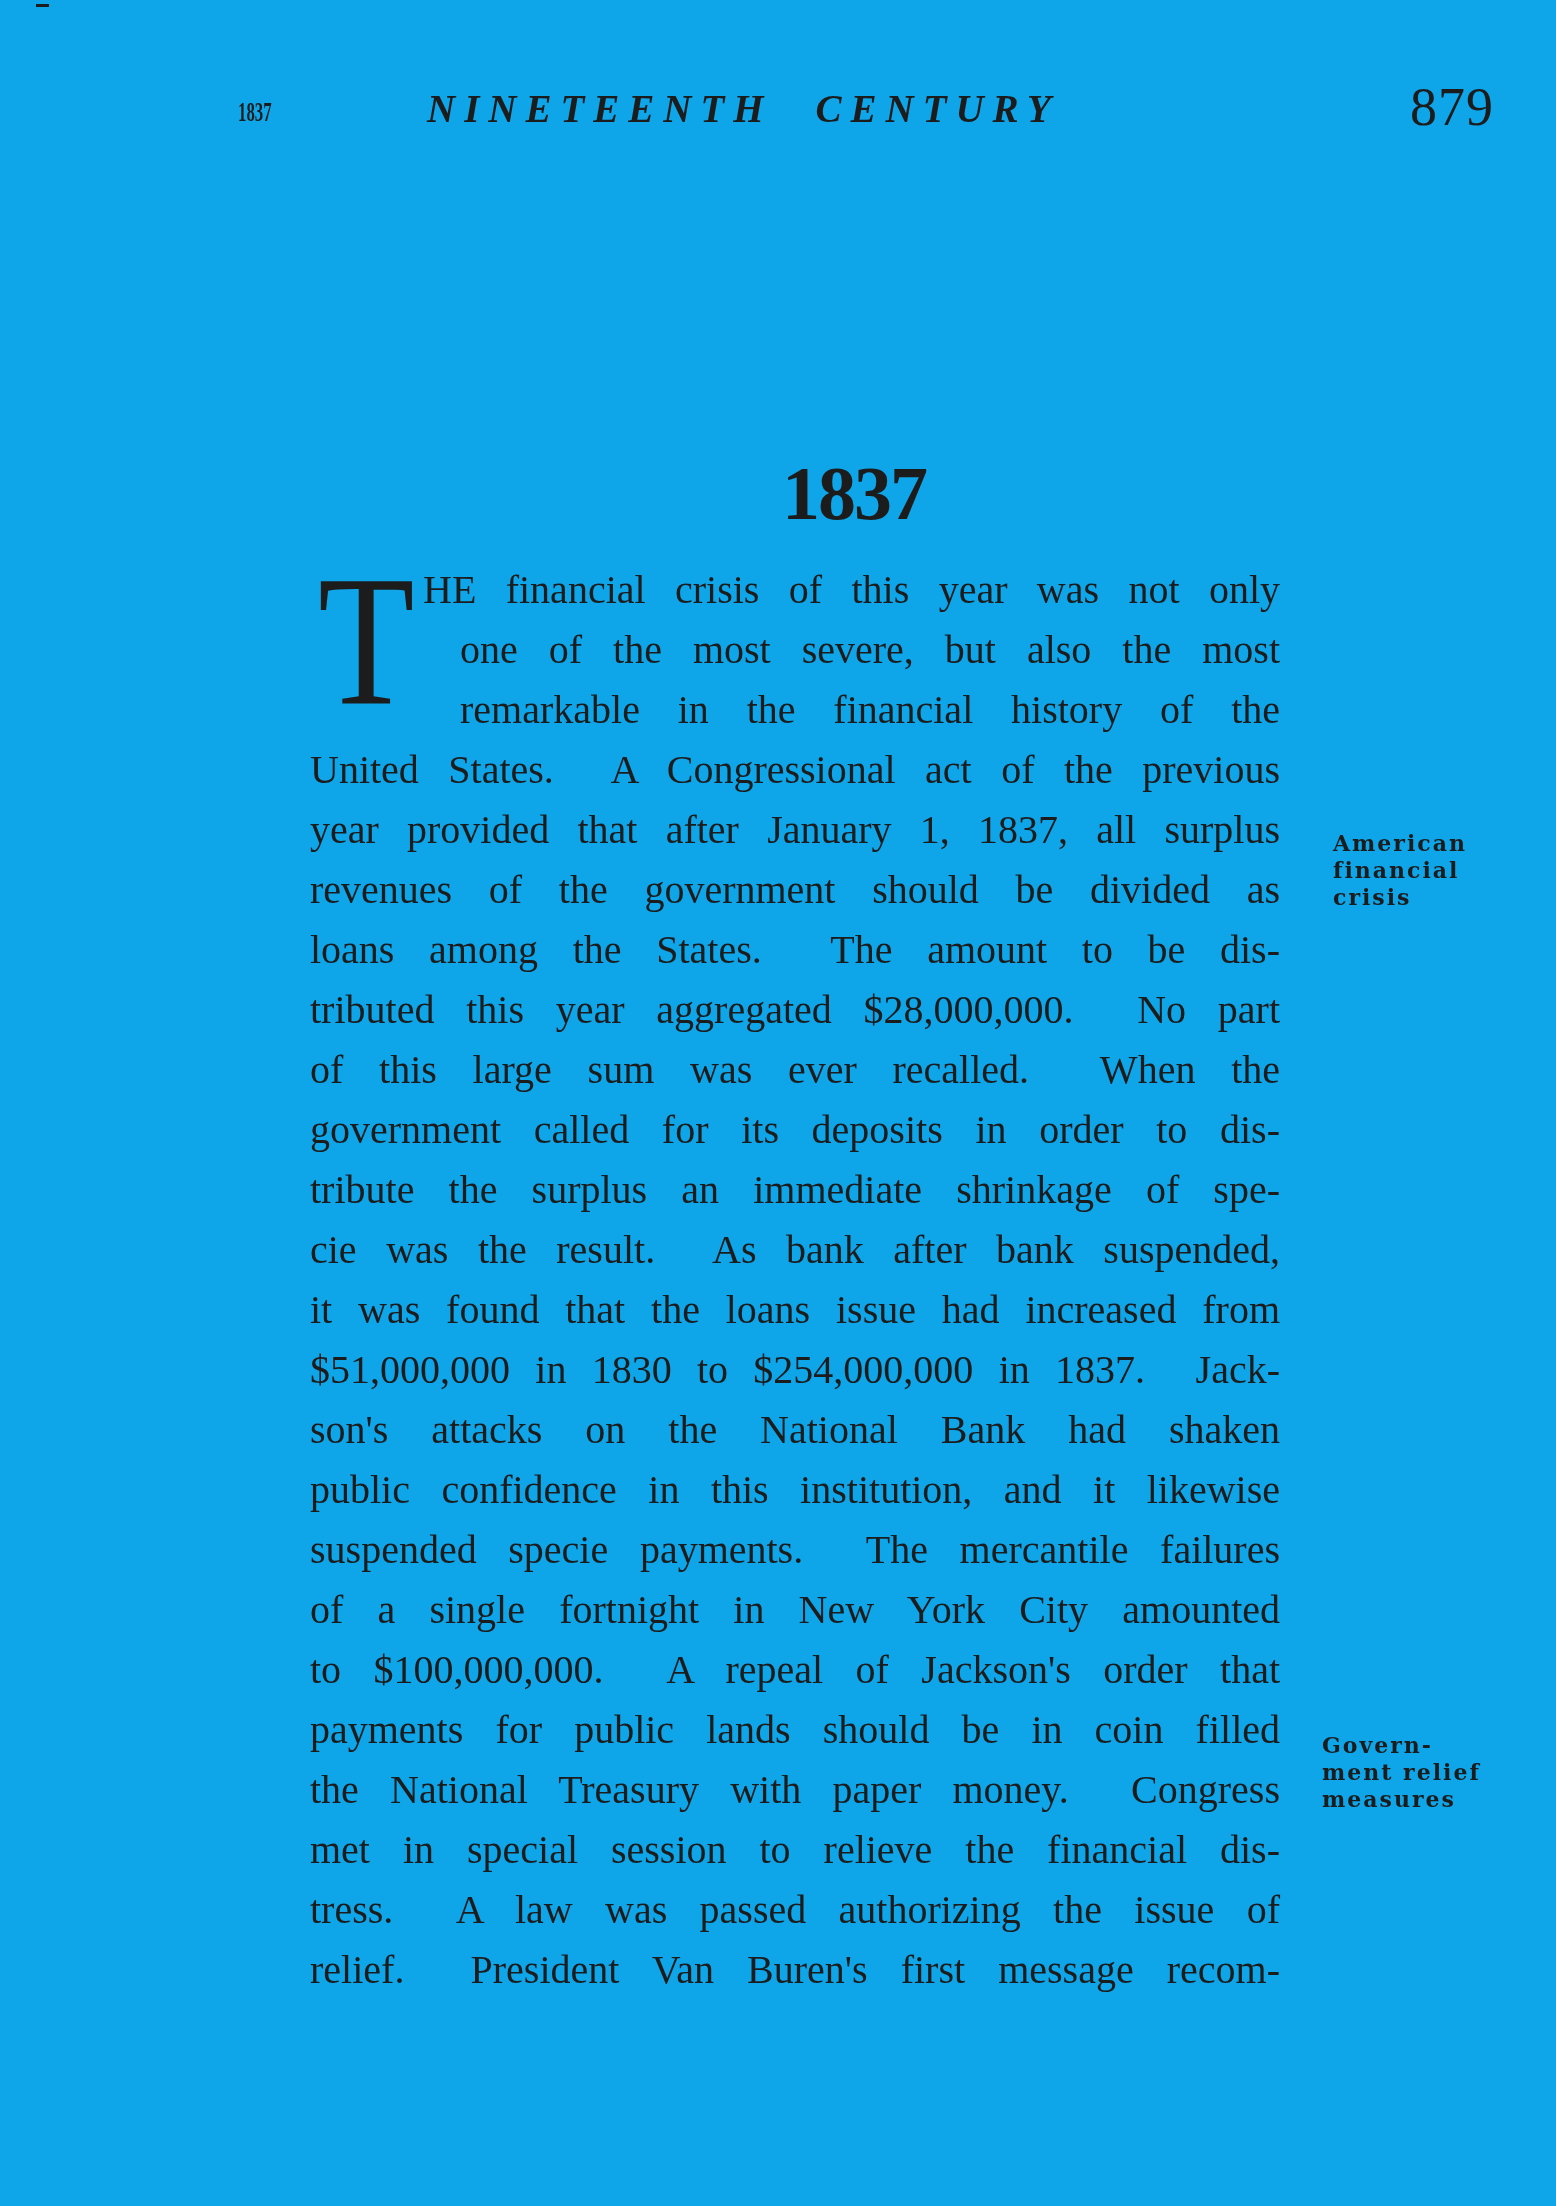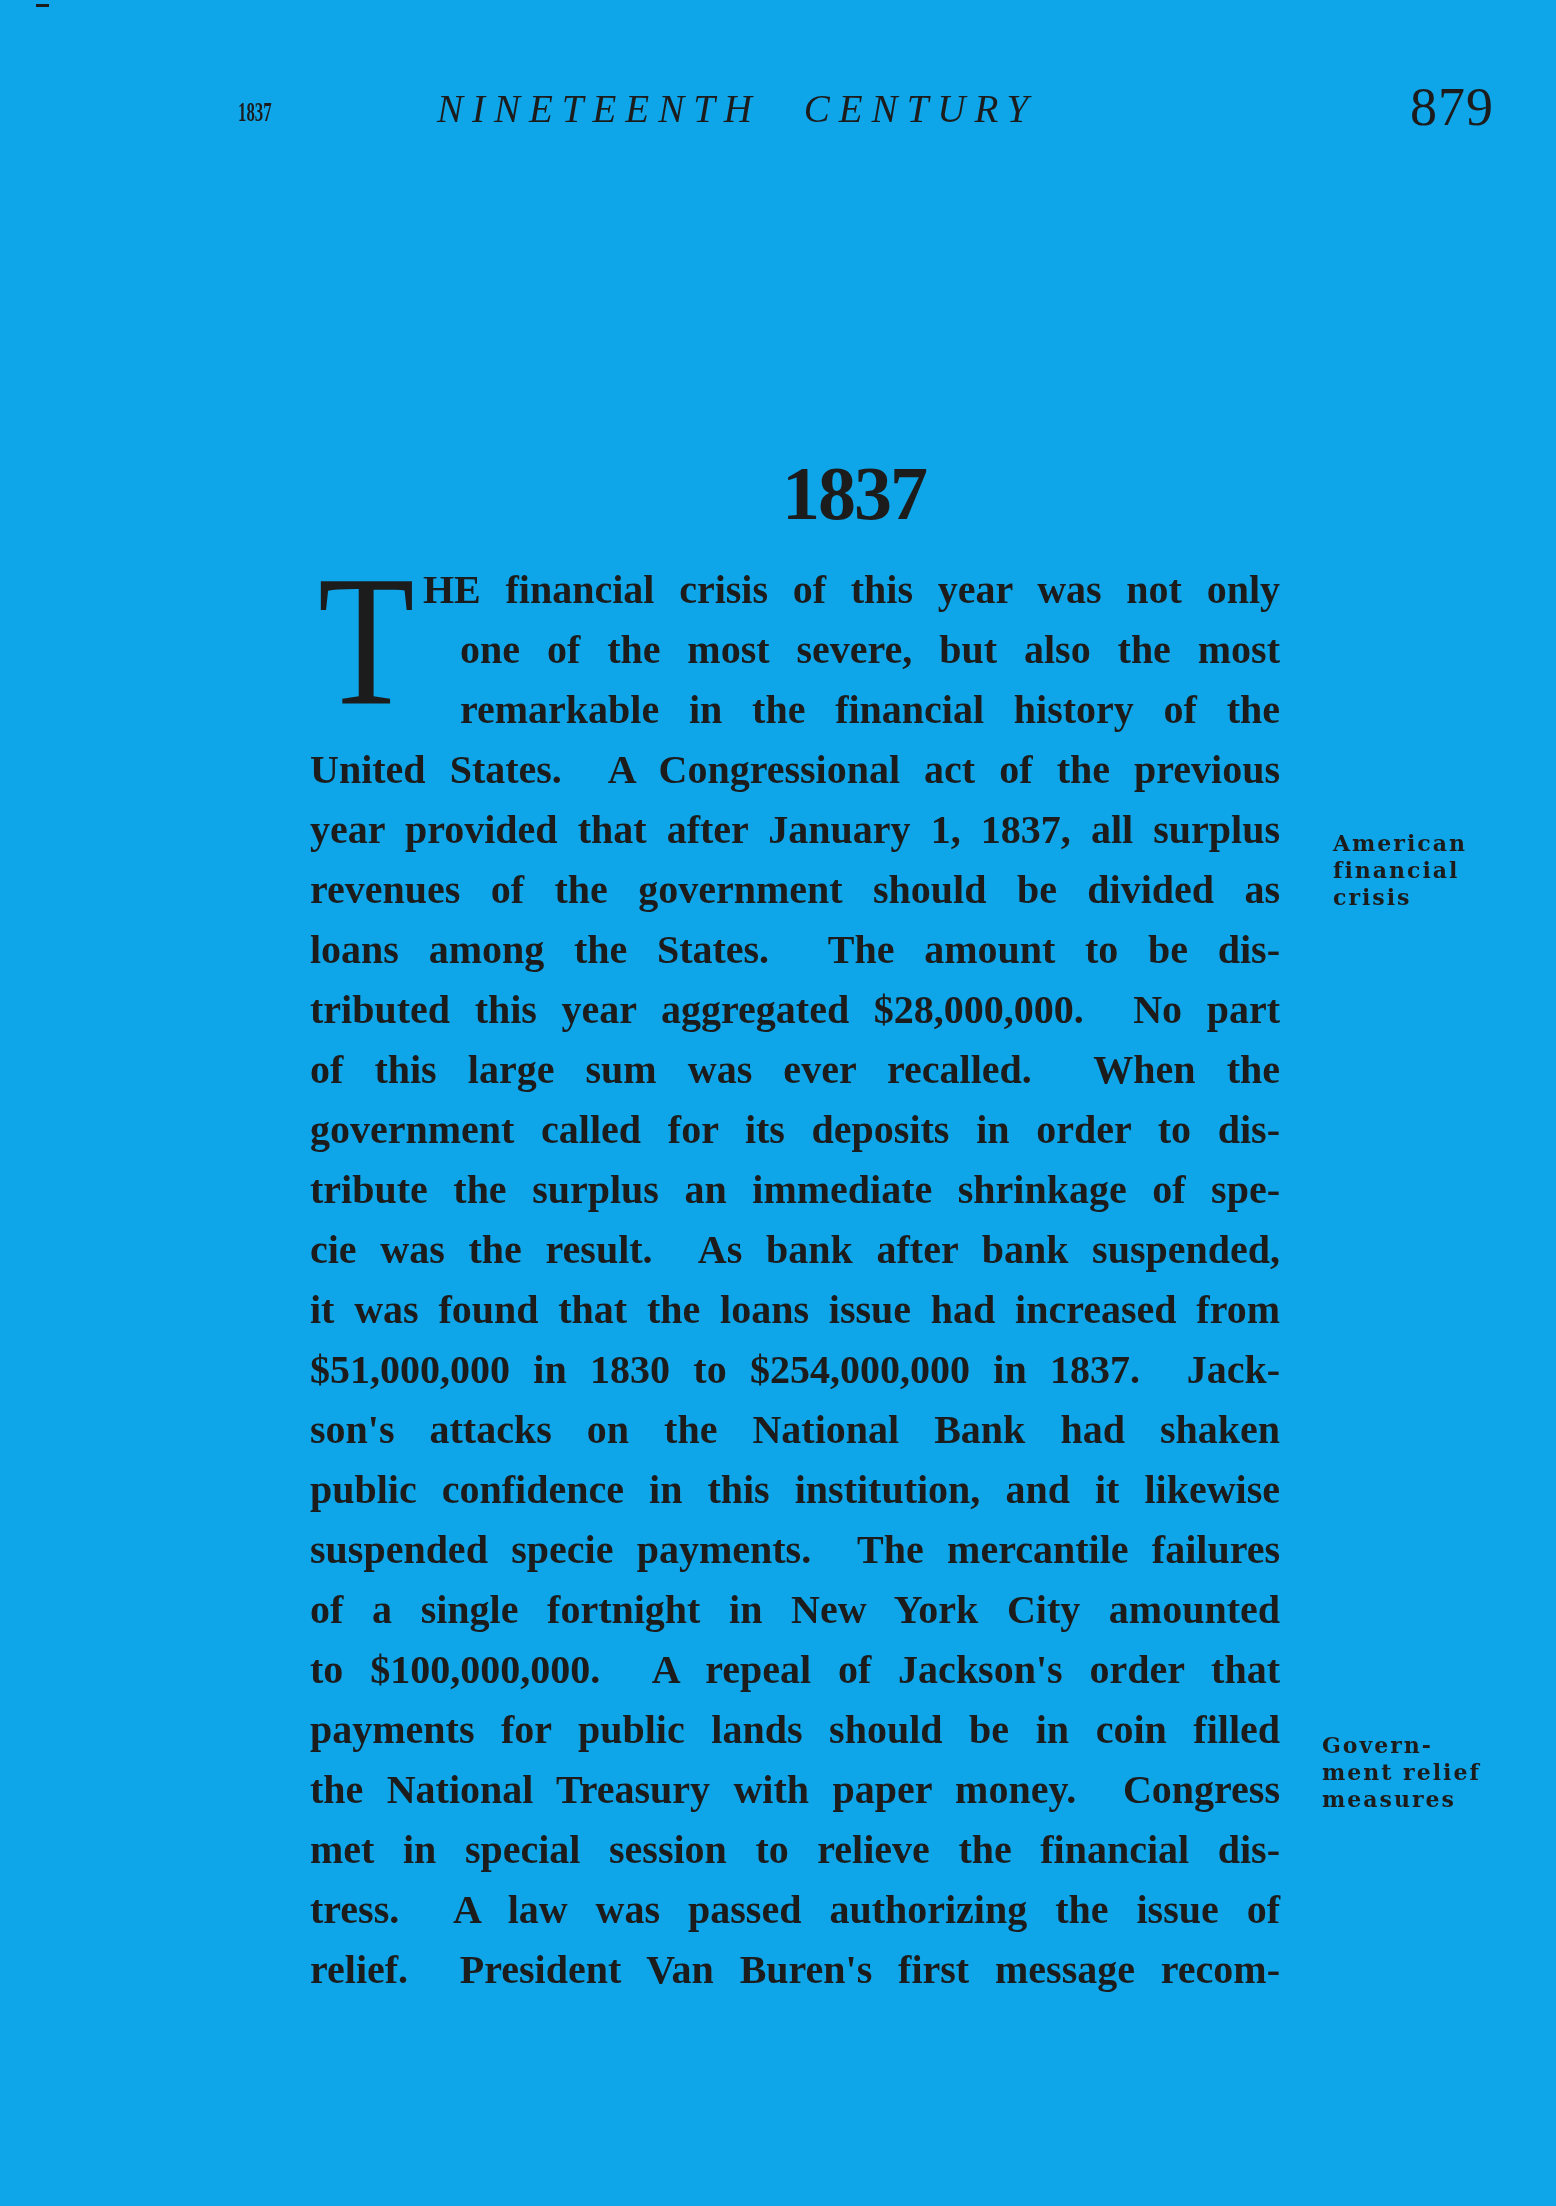--- a/index.html
+++ b/index.html
@@ -27,23 +27,23 @@
     left: 238px; top: 96px;
     font-size: 28px;
     font-weight: bold;
     letter-spacing: 0px;
     transform: scaleX(0.6);
     transform-origin: left top;
     white-space: nowrap;
   }
   .running-title {
     position: absolute;
-    left: 437px; top: 86px;
+    left: 427px; top: 86px;
     font-style: italic;
-    font-weight: normal;
+    font-weight: bold;
     font-size: 39px;
     letter-spacing: 9px;
     word-spacing: 24px;
     white-space: nowrap;
   }
   .page-number {
     position: absolute;
     left: 1410px; top: 76px;
     font-size: 54px;
     letter-spacing: 1px;
@@ -58,21 +58,20 @@
     font-weight: bold;
     letter-spacing: -2px;
     white-space: nowrap;
   }
 
   
   .body-column {
     position: absolute;
     left: 310px; top: 560px;
     width: 970px;
-    font-weight: bold;
   }
   .bodyline {
     height: 60px;
     line-height: 60px;
     font-size: 40px;
     text-align: justify;
     text-align-last: justify;
     white-space: pre-wrap;
     overflow: visible;
   }

